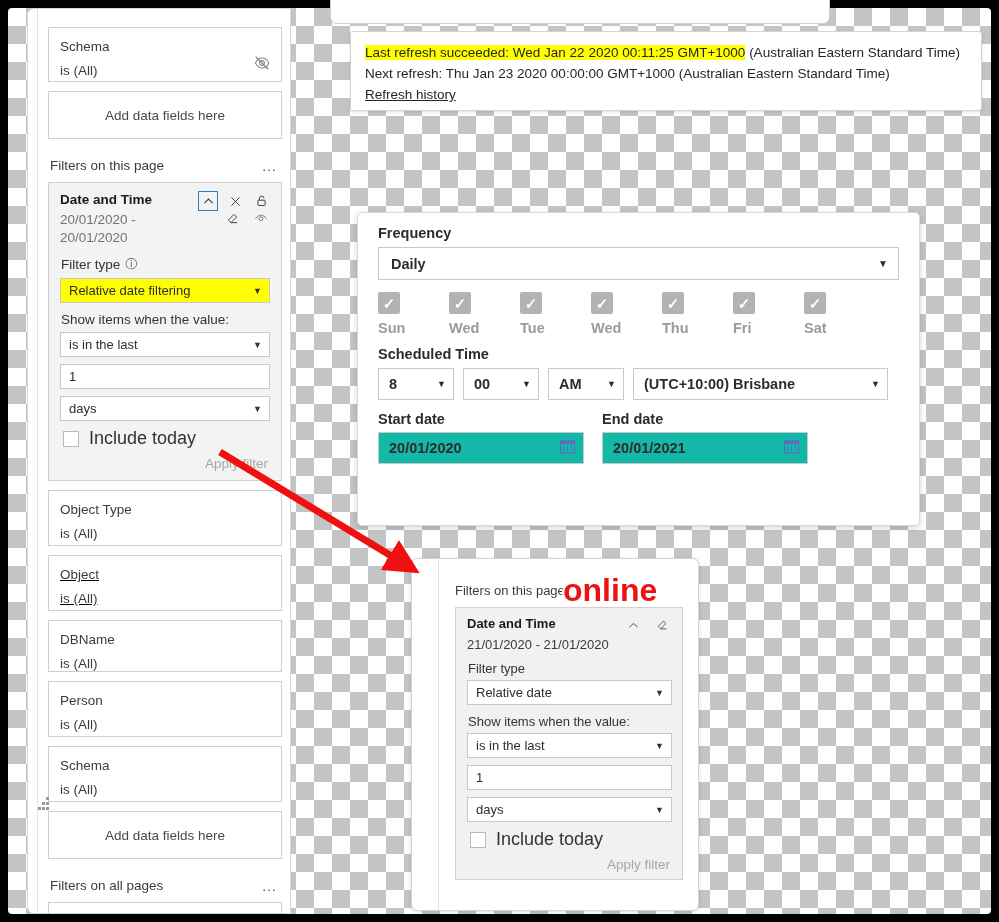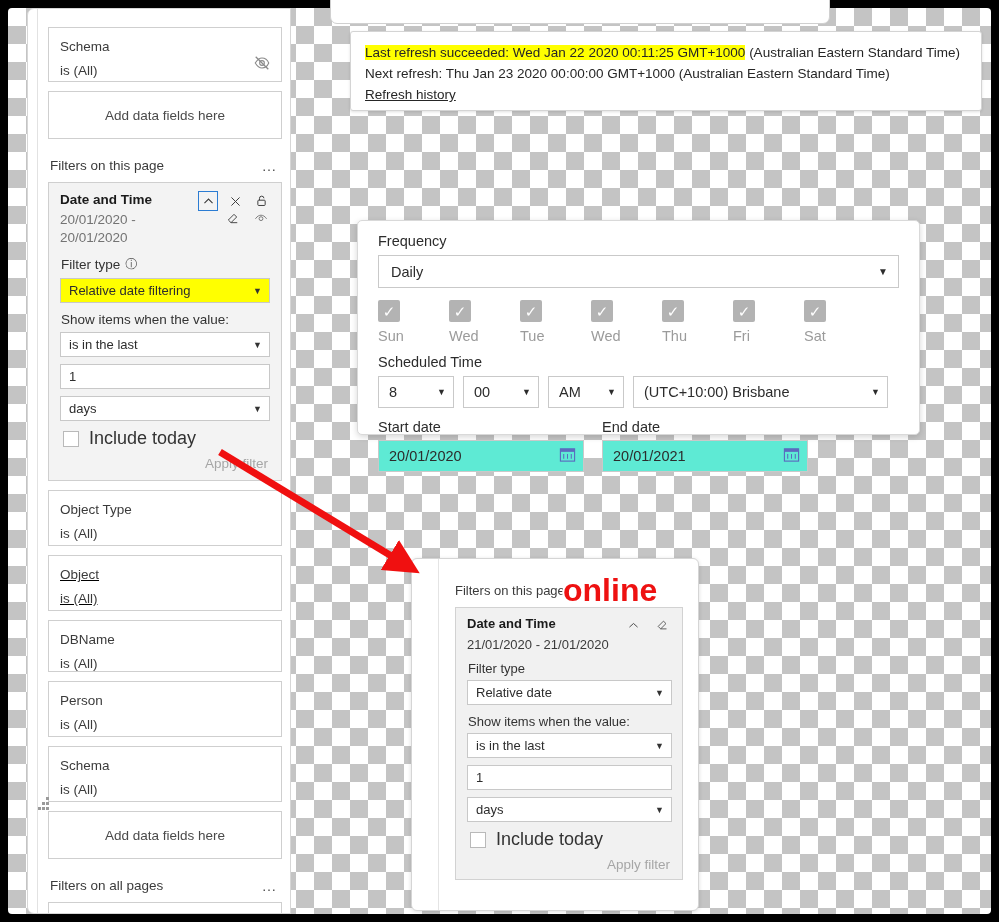--- a/index.html
+++ b/index.html
@@ -146,27 +146,28 @@
     padding: 10px 14px;
     box-shadow: 0 1px 3px rgba(0,0,0,0.12);
   }
   #refresh-card div { font-size: 13.5px; color: #262626; line-height: 21px; white-space: nowrap; }
   .hl-y { background: #ffff00; }
   .link-u { text-decoration: underline; color:#262626; }
 
   
   #sub-card {
     position: absolute;
-    left: 357px; top: 220px;
-    width: 563px; height: 215px;
+    left: 357px; top: 212px;
+    width: 563px; height: 314px;
     background: #ffffff;
     border: 1px solid #d9d9d9;
     border-radius: 5px;
     padding: 12px 20px 10px 20px;
     box-shadow: 0 2px 6px rgba(0,0,0,0.16);
+    font-weight: bold;
   }
   .sub-lbl { font-size:14.5px; color:#2c2c2c; margin-bottom: 6px; }
   .sub-select {
     height: 33px; border:1px solid #c9c9c9; background:#fff;
     display:flex; align-items:center; justify-content:space-between;
     padding: 0 10px 0 12px; font-size:14.5px; color:#2c2c2c;
   }
   .sub-select .caret { font-size:10px; color:#2c2c2c; }
   #days-row { display:flex; margin: 12px 0 4px 0; }
   .day { width: 71px; }
@@ -179,21 +180,21 @@
   #time-row { display:flex; gap: 9px; margin-bottom: 2px;}
   .t-select {
     height: 32px; border:1px solid #c9c9c9; background:#fff;
     display:flex; align-items:center; justify-content:space-between;
     padding: 0 7px 0 10px; font-size:14.5px; color:#2c2c2c;
   }
   .t-select .caret { font-size:9px; }
   #date-row { display:flex; gap: 18px; }
   .date-field { width: 206px; }
   .date-input {
-    height: 32px; border:1px solid #c9c9c9; background:#5eead4;
+    height: 32px; border:1px solid #c9c9c9; background:#14b8a6;
     display:flex; align-items:center; justify-content:space-between;
     padding: 0 7px 0 10px; font-size:14.5px; color:#2c2c2c;
   }
 
   
   #online-card {
     position: absolute;
     left: 411px; top: 558px;
     width: 288px; height: 353px;
     background: #ffffff;

